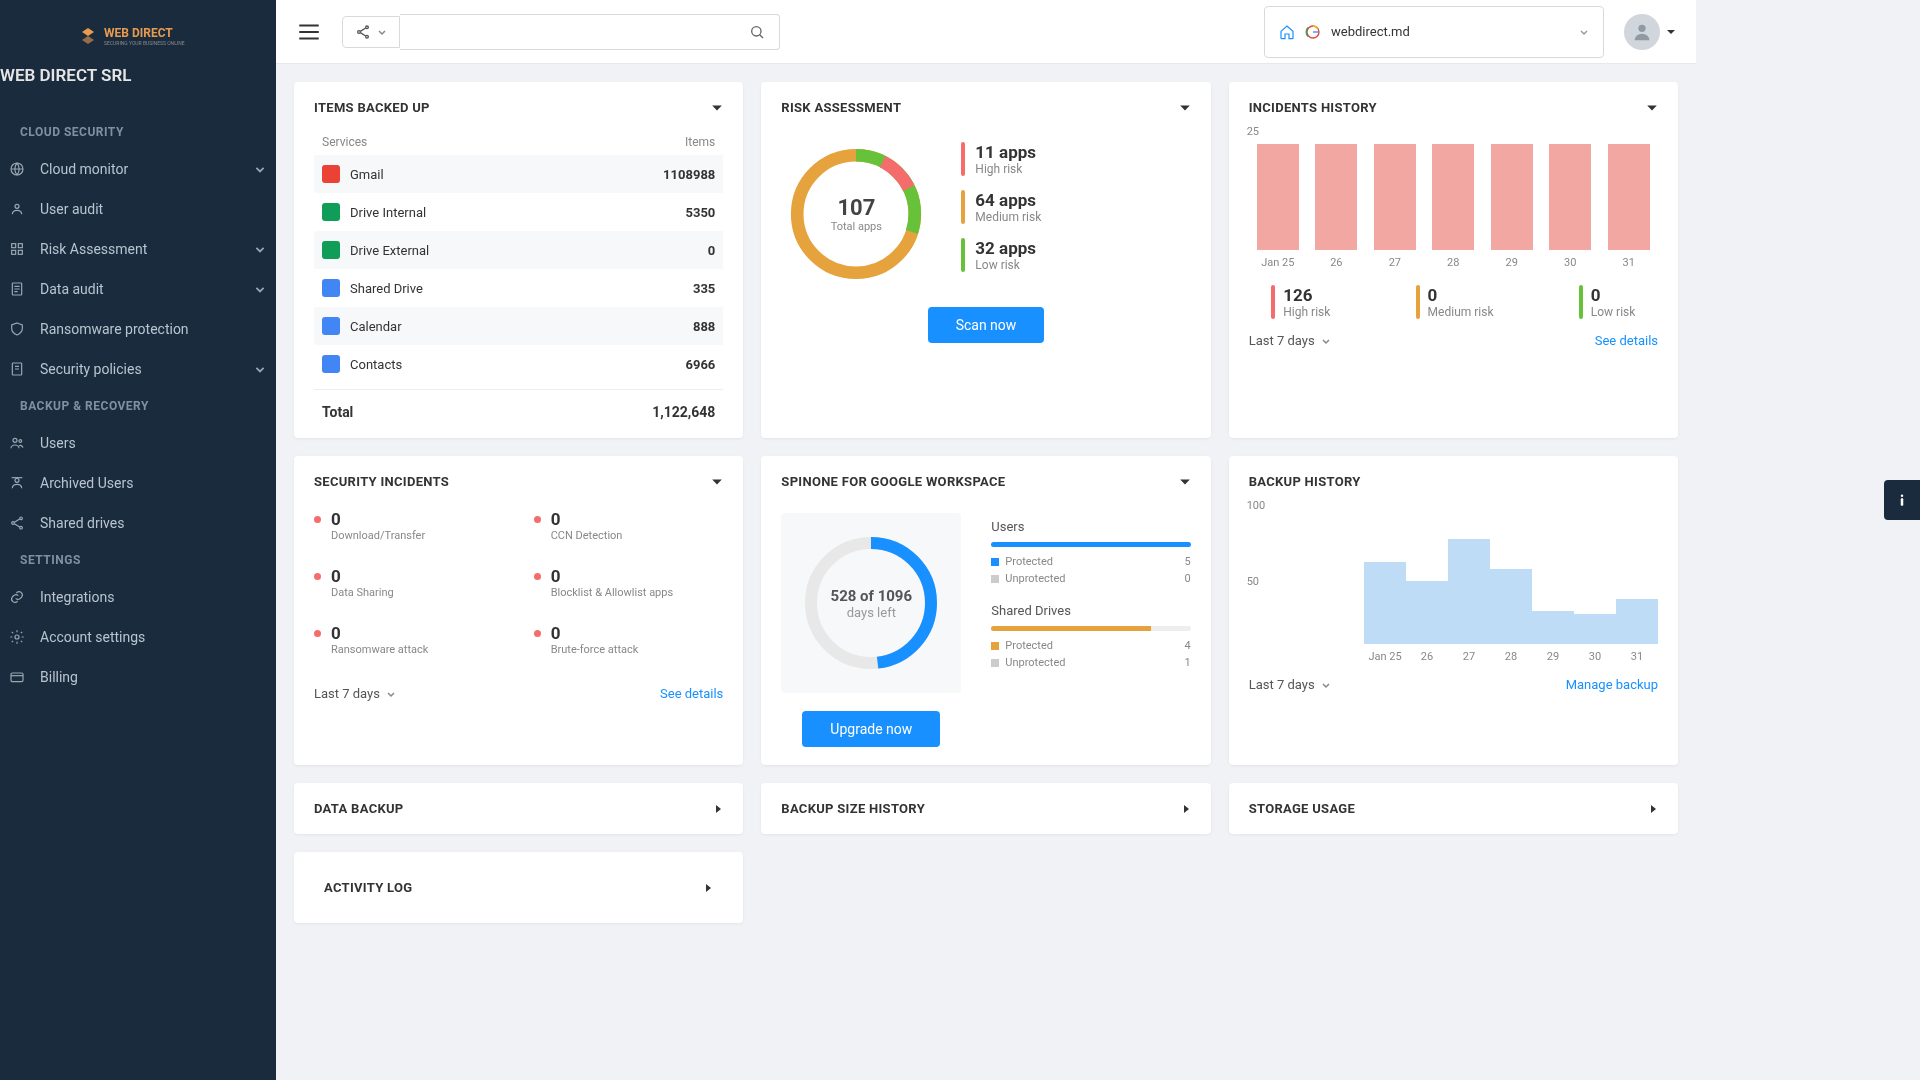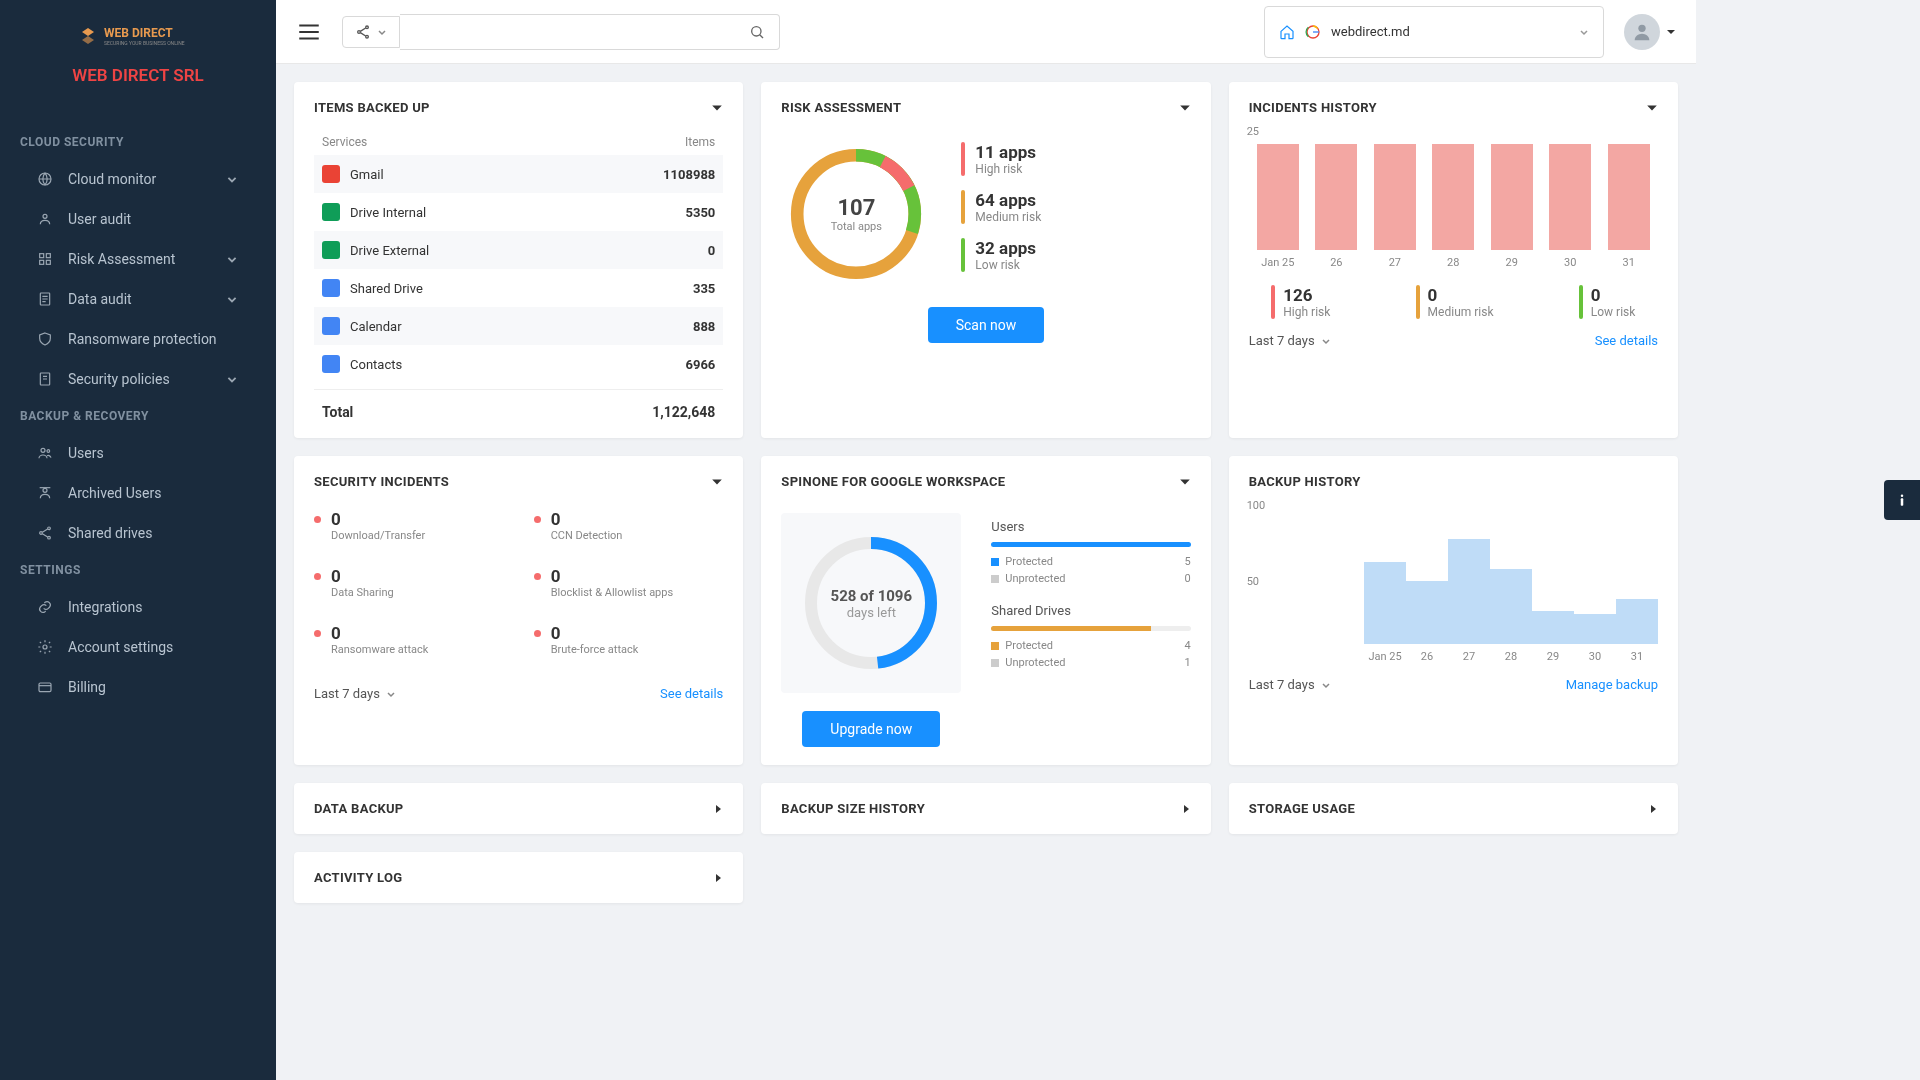--- a/index.html
+++ b/index.html
@@ -1,23 +1,23 @@
 <!DOCTYPE html>
 <html><head>
 <meta charset="utf-8">
 <style>
 *{margin:0;padding:0;box-sizing:border-box;font-family:-apple-system,BlinkMacSystemFont,"Segoe UI",Roboto,sans-serif}
 body{background:#f0f2f5;color:#333;font-size:13px}
 .layout{display:flex;width:1696px;height:1080px;overflow:hidden}
 .sidebar{width:276px;background:#1a2b3d;color:#b8c4d0;flex-shrink:0;padding-top:20px}
 .sidebar-logo{display:flex;align-items:center;justify-content:center;margin-bottom:15px}
 .sidebar-logo svg{width:120px;height:30px}
-.company-name{text-align:center;color:#ef4444;font-size:17px;font-weight:600;margin-bottom:40px}
+.company-name{color:#e5e5e5;font-size:17px;font-weight:600;margin-bottom:30px}
 .section-label{color:#8090a0;font-size:12px;font-weight:700;padding:10px 20px;letter-spacing:.5px}
-.sidebar-item{display:flex;align-items:center;padding:11px 36px;cursor:pointer;color:#b8c4d0;font-size:14px}
+.sidebar-item{display:flex;align-items:center;padding:11px 8px;cursor:pointer;color:#b8c4d0;font-size:14px}
 .sidebar-item .icon{width:18px;height:18px;margin-right:14px;display:inline-flex;align-items:center;justify-content:center}
 .sidebar-item .chev{margin-left:auto;width:14px}
 .main{flex:1;display:flex;flex-direction:column}
 .topbar{background:#fff;height:64px;display:flex;align-items:center;padding:0 20px;border-bottom:1px solid #e8e8e8}
 .hamburger{width:26px;margin-right:20px;cursor:pointer}
 .share-btn{border:1px solid #d9d9d9;padding:7px 12px;border-radius:4px 0 0 4px;display:flex;align-items:center;cursor:pointer}
 .search-box{border:1px solid #d9d9d9;border-left:none;flex:0 0 380px;height:36px;display:flex;align-items:center;border-radius:0 4px 4px 0}
 .search-box input{border:none;flex:1;outline:none;padding:0 10px;font-size:13px}
 .search-box .sicon{padding:0 14px;color:#888}
 .topbar-right{margin-left:auto;display:flex;align-items:center;gap:20px}
@@ -685,21 +685,21 @@
         <div class="card-header" style="margin:0">
           <span class="card-title">STORAGE USAGE</span>
           <span>
               <svg width="10" height="12" viewBox="0 0 10 12">
                 <path d="M3 2l5 4-5 4z" fill="#333"></path>
               </svg>
             </span>
         </div>
       </div>
       <div class="card collapsed">
-        <div class="card-header" style="margin:0">
+        <div class="card-header" style="margin:10px">
           <span class="card-title">ACTIVITY LOG</span>
           <span>
               <svg width="10" height="12" viewBox="0 0 10 12">
                 <path d="M3 2l5 4-5 4z" fill="#333"></path>
               </svg>
             </span>
         </div>
       </div>
 
     </div>

